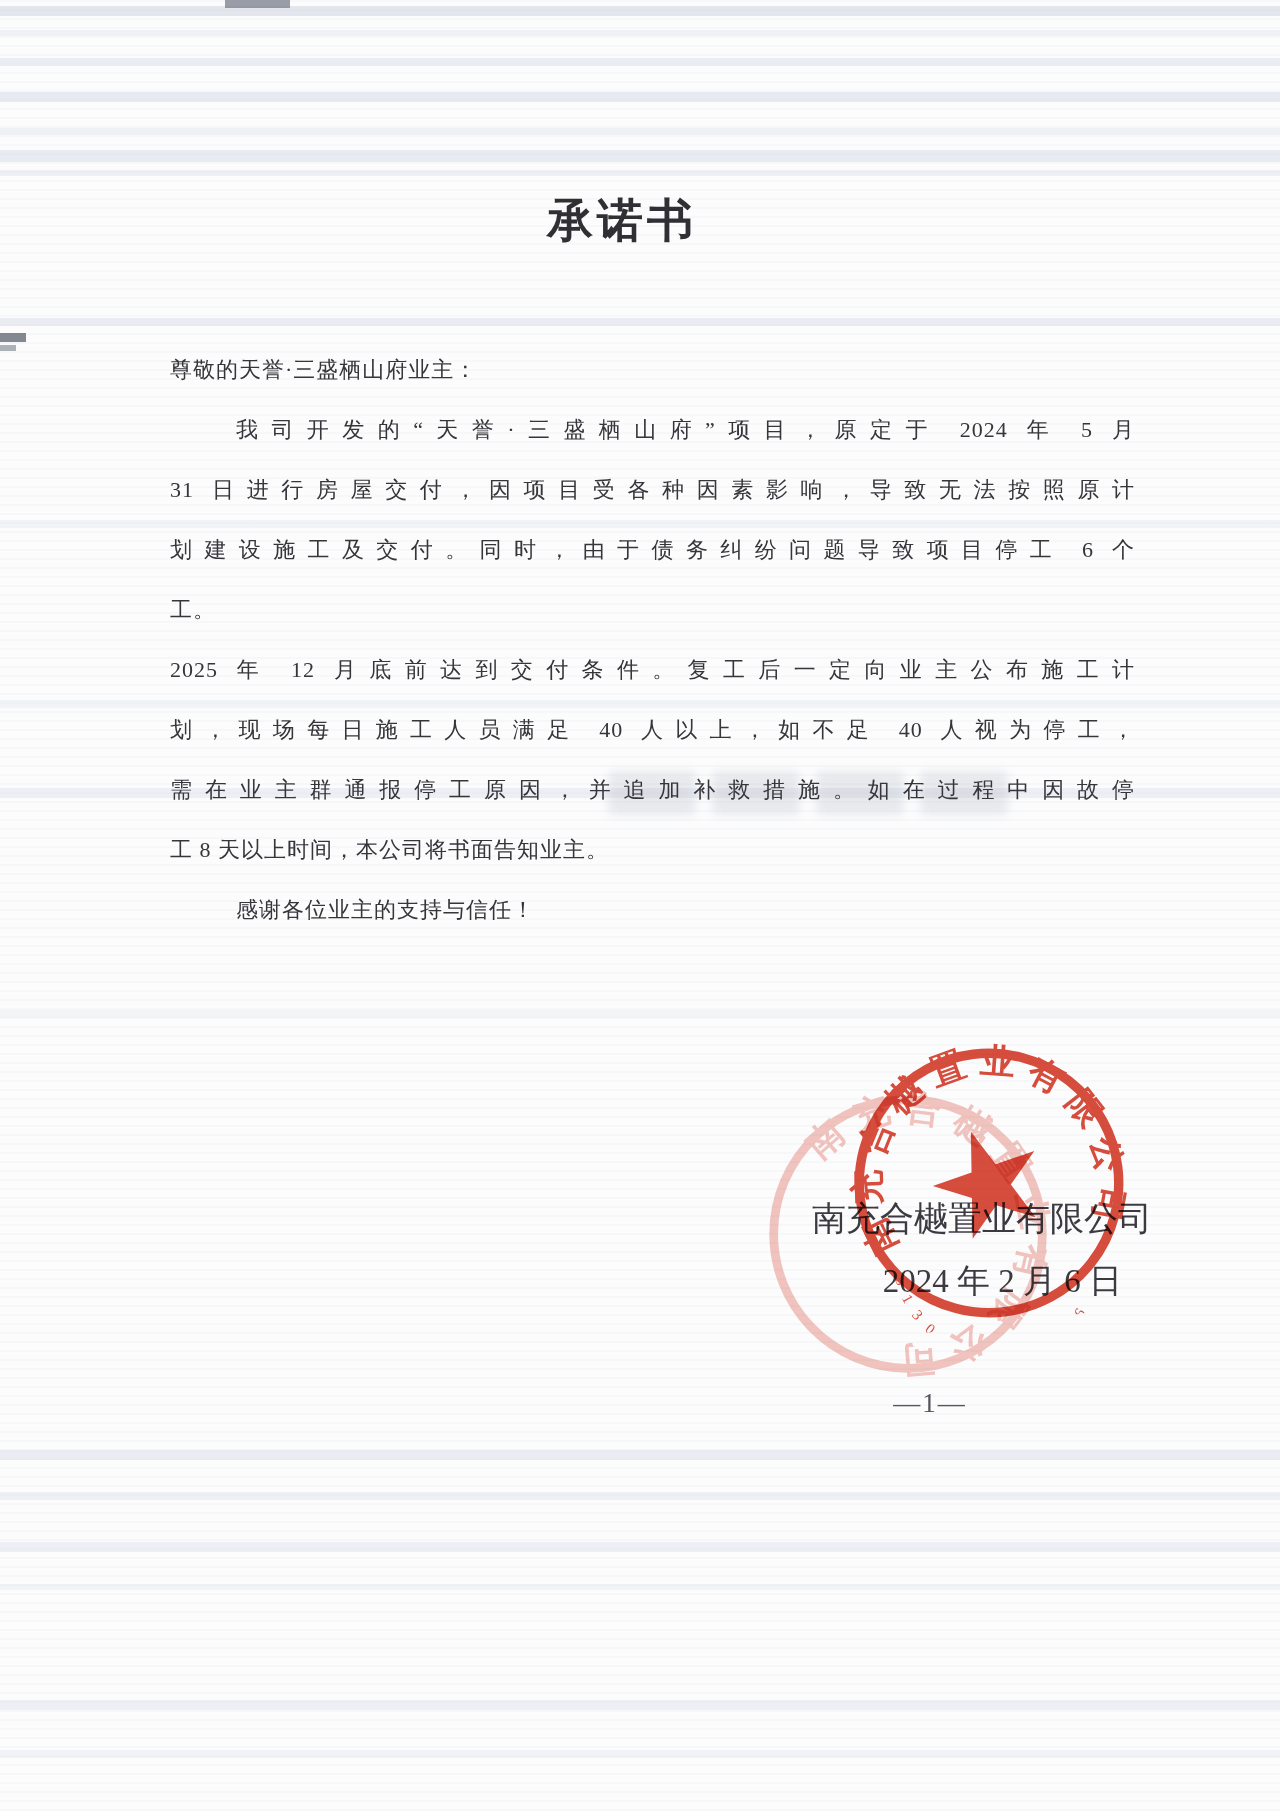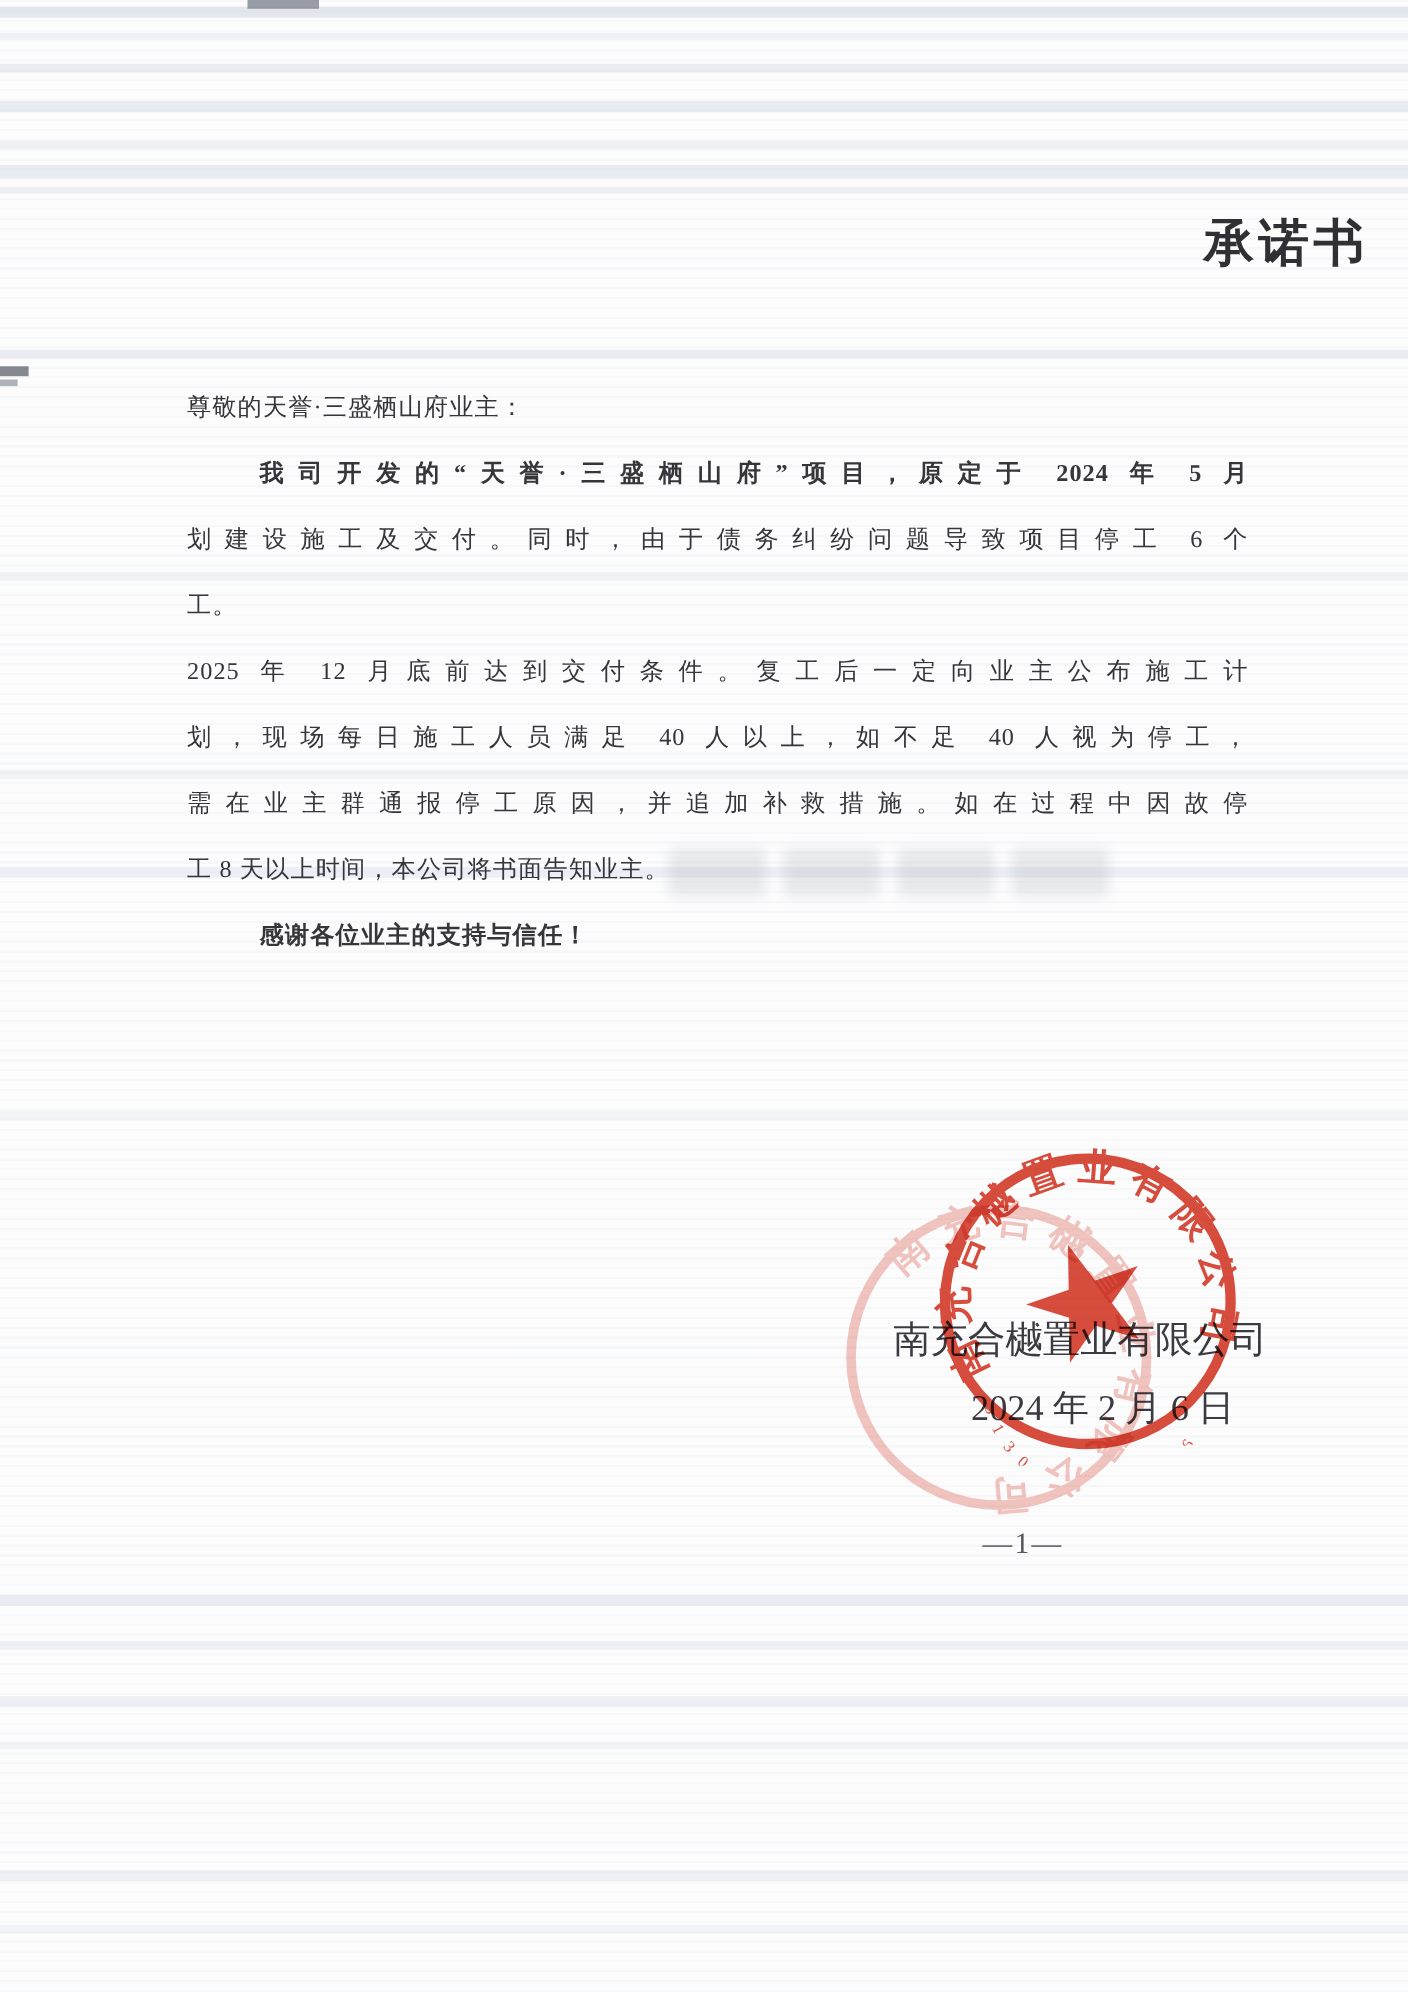--- a/index.html
+++ b/index.html
@@ -14,34 +14,34 @@
   }
   .scan-overlay{
     position:absolute;inset:0;
     background:repeating-linear-gradient(180deg,
       rgba(222,226,234,.18) 0 2px, rgba(255,255,255,0) 2px 9px);
     pointer-events:none;
   }
   .streak{position:absolute;pointer-events:none;}
   .doc-title{
     position:absolute;top:190px;left:0;width:1244px;
-    text-align:right;
+    text-align:center;
     font-size:46px;font-weight:bold;letter-spacing:4px;
     color:#2f2f34;
   }
   .body-text{
     position:absolute;top:340px;left:170px;width:965px;
   }
   .ln{
     font-size:22px;line-height:60px;
     text-align:left;letter-spacing:1px;
     white-space:normal;
   }
   .just{text-align:justify;text-align-last:justify;}
-  .indent{text-indent:66px;font-weight:bold;}
+  .indent{text-indent:66px;}
   .signature{
     position:absolute;top:1188px;right:128px;
     text-align:right;font-size:34px;line-height:62px;color:#3a3a40;
   }
   .signature .date{padding-right:30px;font-size:33px;}
   .page-number{
     position:absolute;top:1388px;left:860px;width:140px;
     text-align:center;font-size:27px;color:#55555c;letter-spacing:2px;
   }
   .seal{
@@ -95,20 +95,21 @@
 
   <div class="watermark">
     <span></span><span></span><span></span><span></span>
   </div>
 
   <div class="doc-title">承诺书</div>
 
   <div class="body-text">
     <div class="ln">尊敬的天誉·三盛栖山府业主：</div>
     <div class="ln indent just">我司开发的“天誉·三盛栖山府”项目，原定于 2024 年 5 月</div>
+    <div class="ln just">31 日进行房屋交付，因项目受各种因素影响，导致无法按照原计</div>
     <div class="ln just">划建设施工及交付。同时，由于债务纠纷问题导致项目停工 6 个</div>
     <div class="ln">工。</div>
     <div class="ln just">2025 年 12 月底前达到交付条件。复工后一定向业主公布施工计</div>
     <div class="ln just">划，现场每日施工人员满足 40 人以上，如不足 40 人视为停工，</div>
     <div class="ln just">需在业主群通报停工原因，并追加补救措施。如在过程中因故停</div>
     <div class="ln">工 8 天以上时间，本公司将书面告知业主。</div>
     <div class="ln indent">感谢各位业主的支持与信任！</div>
   </div>
 
   <div class="signature">

